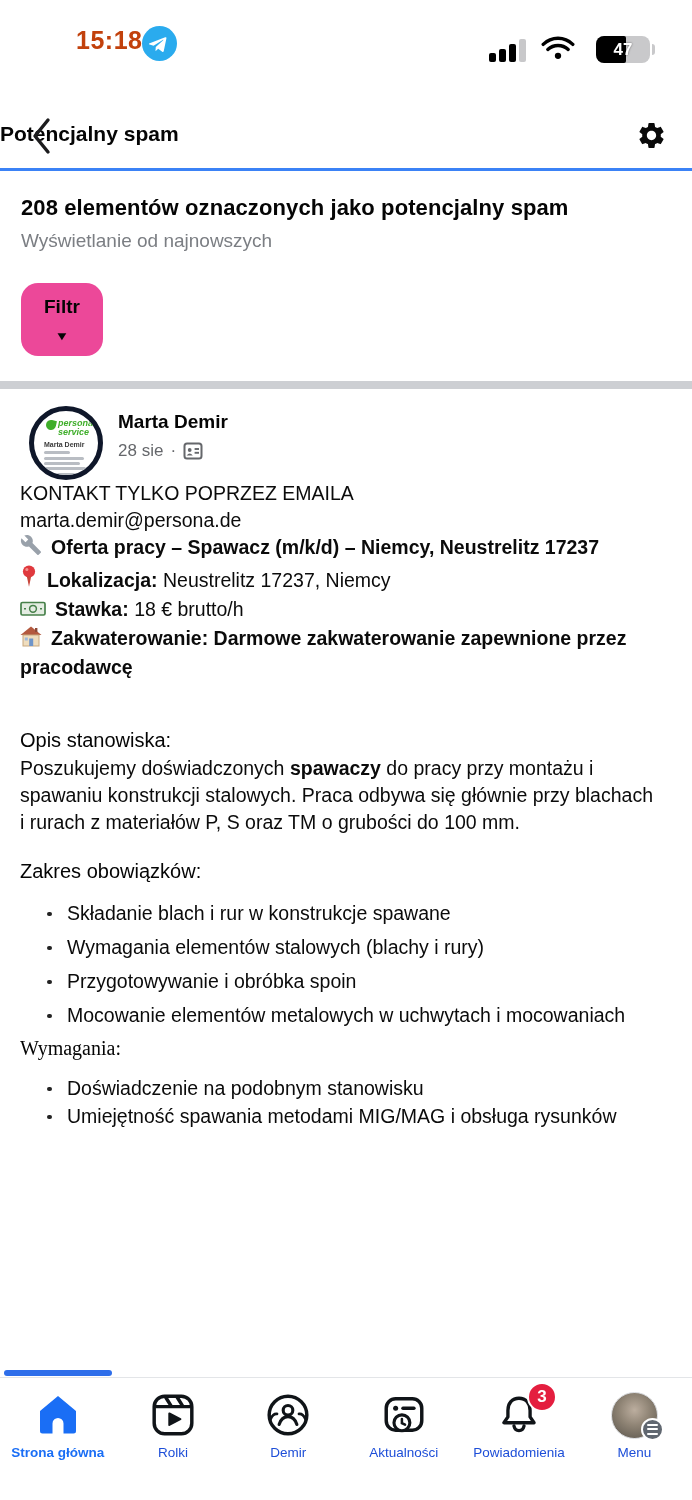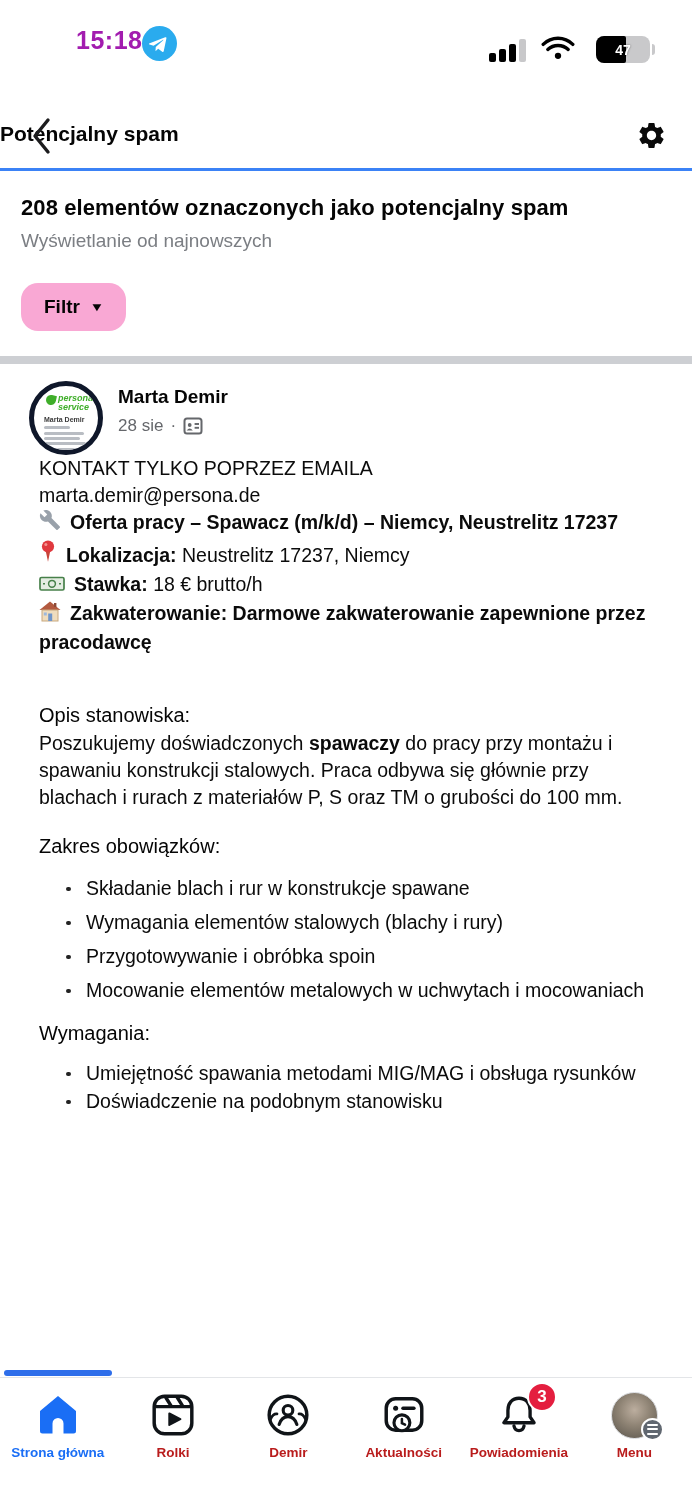--- a/index.html
+++ b/index.html
@@ -3,89 +3,89 @@
 <meta charset="utf-8">
 <style>
   * { margin:0; padding:0; box-sizing:border-box; }
   html,body { background:#fff; }
   .phone {
     position:relative; width:692px; height:1500px; overflow:hidden;
     background:#fff; font-family:"Liberation Sans", sans-serif; color:#111;
   }
   
   .status-bar { position:relative; height:100px; }
-  .sb-time { position:absolute; left:76px; top:26px; font-size:25px; font-weight:700; color:#a21caf; letter-spacing:.5px; }
+  .sb-time { position:absolute; left:76px; top:26px; font-size:25px; font-weight:700; color:#c2410c; letter-spacing:.5px; }
   .sb-telegram { position:absolute; left:142px; top:26px; width:35px; height:35px; }
   .sb-cell { position:absolute; left:489px; top:37px; width:42px; height:25px; display:flex; align-items:flex-end; gap:3px; }
   .sb-cell i { display:block; width:7px; border-radius:2px; background:#000; }
   .sb-cell i:nth-child(1){height:9px;} .sb-cell i:nth-child(2){height:13px;}
   .sb-cell i:nth-child(3){height:18px;} .sb-cell i:nth-child(4){height:23px; background:#c8c8ca;}
   .sb-wifi { position:absolute; left:541px; top:36px; }
   .sb-batt { position:absolute; left:596px; top:36px; width:54px; height:27px; border-radius:8px; background:#c9c9cb; }
   .sb-batt .fill { position:absolute; left:0; top:0; bottom:0; width:56%; background:#000; border-radius:8px 2px 2px 8px; }
   .sb-batt .pct { position:absolute; inset:0; display:flex; align-items:center; justify-content:center;
-                  font-size:14px; font-weight:700; color:#fff; text-shadow:0 0 2px rgba(0,0,0,.55); }
+                  font-size:17px; font-weight:700; color:#fff; text-shadow:0 0 2px rgba(0,0,0,.55); }
   .sb-batt .nub { position:absolute; right:-5px; top:8px; width:3.5px; height:11px; background:#c9c9cb; border-radius:0 3px 3px 0; }
   
   .app-header { position:relative; height:71px; border-bottom:3px solid #3b82f6;
                 display:flex; align-items:center; justify-content:flex-start; }
   .hdr-back { position:absolute; left:28px; top:15px; width:28px; height:42px; cursor:pointer; }
   .hdr-title { font-size:21px; font-weight:600; color:#050505; }
   .hdr-gear { position:absolute; right:25px; top:20px; width:31px; height:31px; cursor:pointer; }
   
   .list-head { padding:24px 21px 0 21px; }
   .lh-title { font-size:22px; font-weight:700; color:#050505; letter-spacing:.1px; }
   .lh-sub { margin-top:9px; font-size:19px; color:#7b7e83; }
   .lh-filter { margin-top:31px; display:inline-flex; align-items:center; gap:11px;
-               background:#f9a8d4; border-radius:17px; padding:13px 23px; cursor:pointer; }
+               background:#ec4899; border-radius:17px; padding:13px 23px; cursor:pointer;flex-direction:column; }
   .lh-filter .flabel { font-size:19px; font-weight:600; color:#050505; }
   .lh-filter .fcaret { font-size:12px; color:#050505; transform:scaleX(1.25); }
   .thick-divider { margin-top:25px; height:8px; background:#cdcfd3; }
   
   .post-header { margin-top:17px; padding:0 29px; display:flex; align-items:flex-start; gap:15px; }
   .avatar { position:relative; width:74px; height:74px; border-radius:50%; background:#fff;
             border:5px solid #0f172a; overflow:hidden; flex:0 0 auto; }
   .av-brand { position:absolute; left:24px; top:8px; font-size:9px; line-height:9px; font-weight:700;
               font-style:italic; color:#3fae2a; }
   .av-leaf { position:absolute; left:12px; top:9px; width:10px; height:10px; background:#3fae2a;
              border-radius:70% 0 70% 70%; transform:rotate(12deg); }
   .av-name { position:absolute; left:10px; top:30px; font-size:7px; font-weight:700; color:#3a3a3a; }
   .av-line { position:absolute; left:10px; height:2.5px; background:#b9bdc3; border-radius:2px; }
   .post-head-text { padding-top:5px; }
   .ph-name { font-size:19px; font-weight:700; color:#050505; }
   .ph-meta { margin-top:8px; display:flex; align-items:center; gap:7px; font-size:17px; color:#65676B; }
-  .post-body { padding:0 34px 0 39px; font-size:19.5px; line-height:27px; color:#0b0b0b; }
+  .post-body { padding:0 34px 0 20px; font-size:19.5px; line-height:27px; color:#0b0b0b; }
   .post-body p { margin:0; }
   .p-kontakt { margin-top:71px; }
   .p-email { margin-top:18px; }
   .p-job { margin-top:41px; font-weight:700; }
   .p-row { margin-top:18px; }
   .p-row b { font-weight:700; }
   .p-housing { margin-top:18px; font-weight:700; }
   .icon-inline { display:inline-block; vertical-align:-2px; margin-right:9px; }
   .sec-heading { margin-top:44px; font-size:20px; line-height:30px; font-weight:400; color:#050505; }
   .sec-heading.tight { margin-top:20px; }
-  .sec-heading.tight2 { margin-top:14px; }
+  .sec-heading.tight2 { margin-top:4px;font-family:Liberation Serif, serif; }
   .p-desc { margin-top:24px; }
   .p-desc b { font-weight:700; }
   ul.blist { margin-top:14px; list-style:none; }
   ul.blist li { position:relative; padding-left:47px; line-height:27px; }
   ul.blist li + li { margin-top:7px; }
   ul.blist li::before { content:""; position:absolute; left:27px; top:11.5px; width:4.5px; height:4.5px;
                         border-radius:50%; background:#222; }
   ul.blist.req { margin-top:12px; }
   ul.blist.req li + li { margin-top:1px; }
   
   .blue-bar { position:absolute; left:4px; top:1370px; width:108px; height:6px; border-radius:3px;
               background:#2e6eea; z-index:6; }
   .bottom-nav { position:absolute; left:0; top:1377px; width:692px; height:123px; background:#fff;
                 border-top:1px solid #e3e5e8; display:flex; z-index:5; }
   .nav-item { flex:1 1 0; display:flex; flex-direction:column; align-items:center; padding-top:12px; cursor:pointer; }
   .nav-icon { position:relative; height:50px; display:flex; align-items:center; justify-content:center; }
-  .nav-label { margin-top:5px; font-size:13.5px; color:#b91c1c;font-weight:bold; }
+  .nav-label { margin-top:5px; font-size:13.5px; color:#1d4ed8; }
   .nav-item.active .nav-label { color:#1a6ef5; font-weight:600; }
   .badge { position:absolute; top:-8px; right:-16px; min-width:30px; height:30px; border-radius:15px;
            background:#e41e3f; border:2px solid #fff; color:#fff; font-size:17px; font-weight:700;
            display:flex; align-items:center; justify-content:center; }
   .menu-avatar { position:relative; width:47px; height:47px; border-radius:50%;
                  background:radial-gradient(circle at 50% 38%, #bcae9f 0%, #8d8273 45%, #57524a 100%);
                  border:1px solid #d7d9dd; }
   .menu-badge { position:absolute; right:-7px; bottom:-3px; width:23px; height:23px; border-radius:50%;
                 background:#606770; border:2.5px solid #fff; display:flex; flex-direction:column;
                 align-items:center; justify-content:center; gap:2.5px; }
@@ -216,22 +216,22 @@
     <h2 class="sec-heading tight">Zakres obowiązków:</h2>
     <ul class="blist">
       <li>Składanie blach i rur w konstrukcje spawane</li>
       <li>Wymagania elementów stalowych (blachy i rury)</li>
       <li>Przygotowywanie i obróbka spoin</li>
       <li>Mocowanie elementów metalowych w uchwytach i mocowaniach</li>
     </ul>
 
     <h2 class="sec-heading tight2">Wymagania:</h2>
     <ul class="blist req">
+      <li>Doświadczenie na podobnym stanowisku</li>
       <li>Umiejętność spawania metodami MIG/MAG i obsługa rysunków</li>
-      <li>Doświadczenie na podobnym stanowisku</li>
     </ul>
   </div>
 
   <div class="blue-bar"></div>
 
   <div class="bottom-nav">
 
     <div class="nav-item active">
       <div class="nav-icon">
         <svg width="46" height="46" viewBox="0 0 46 46">

